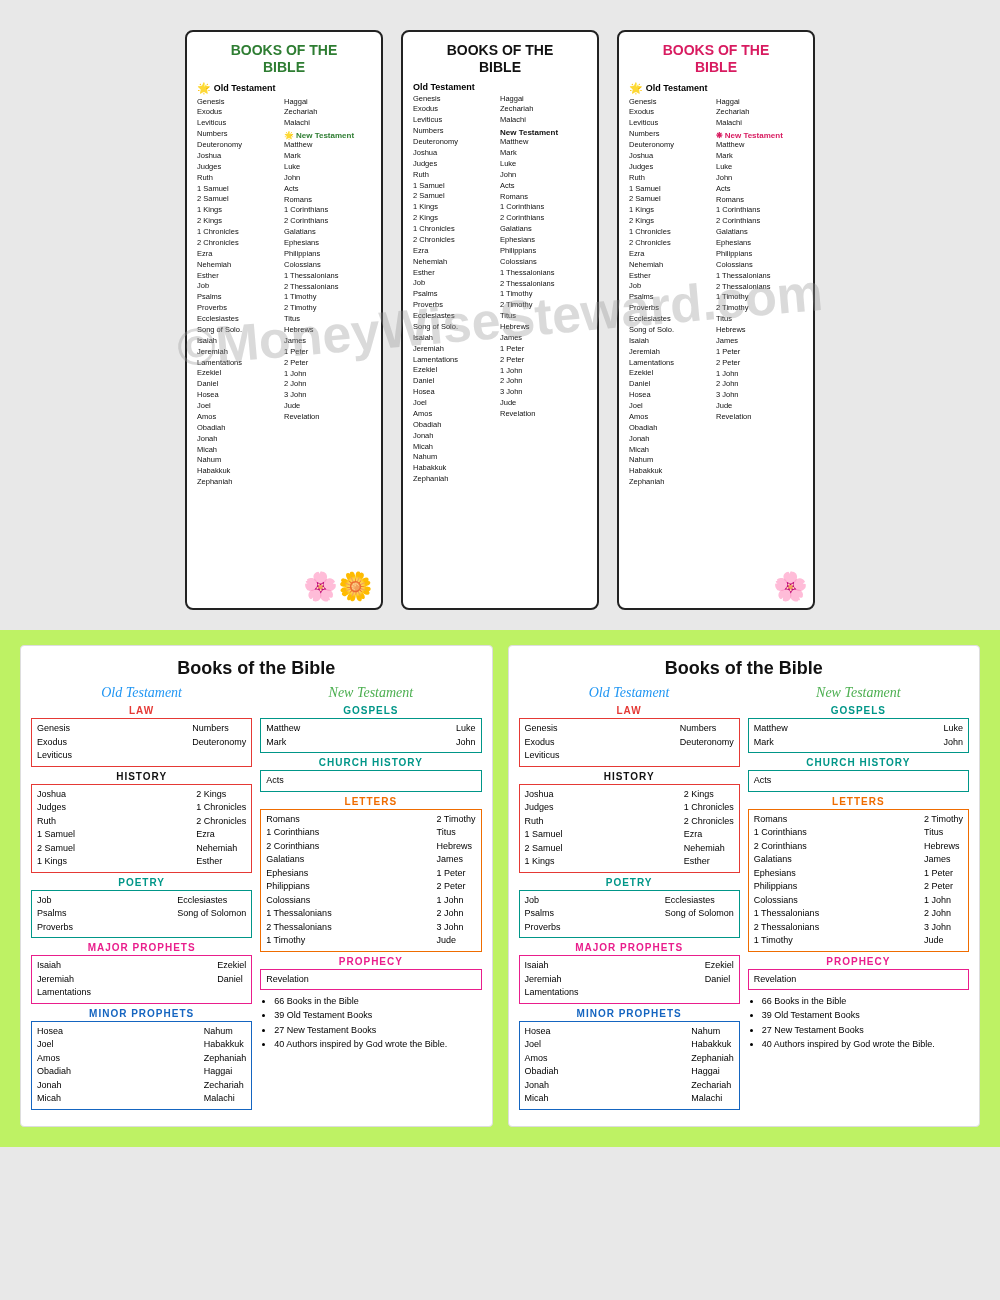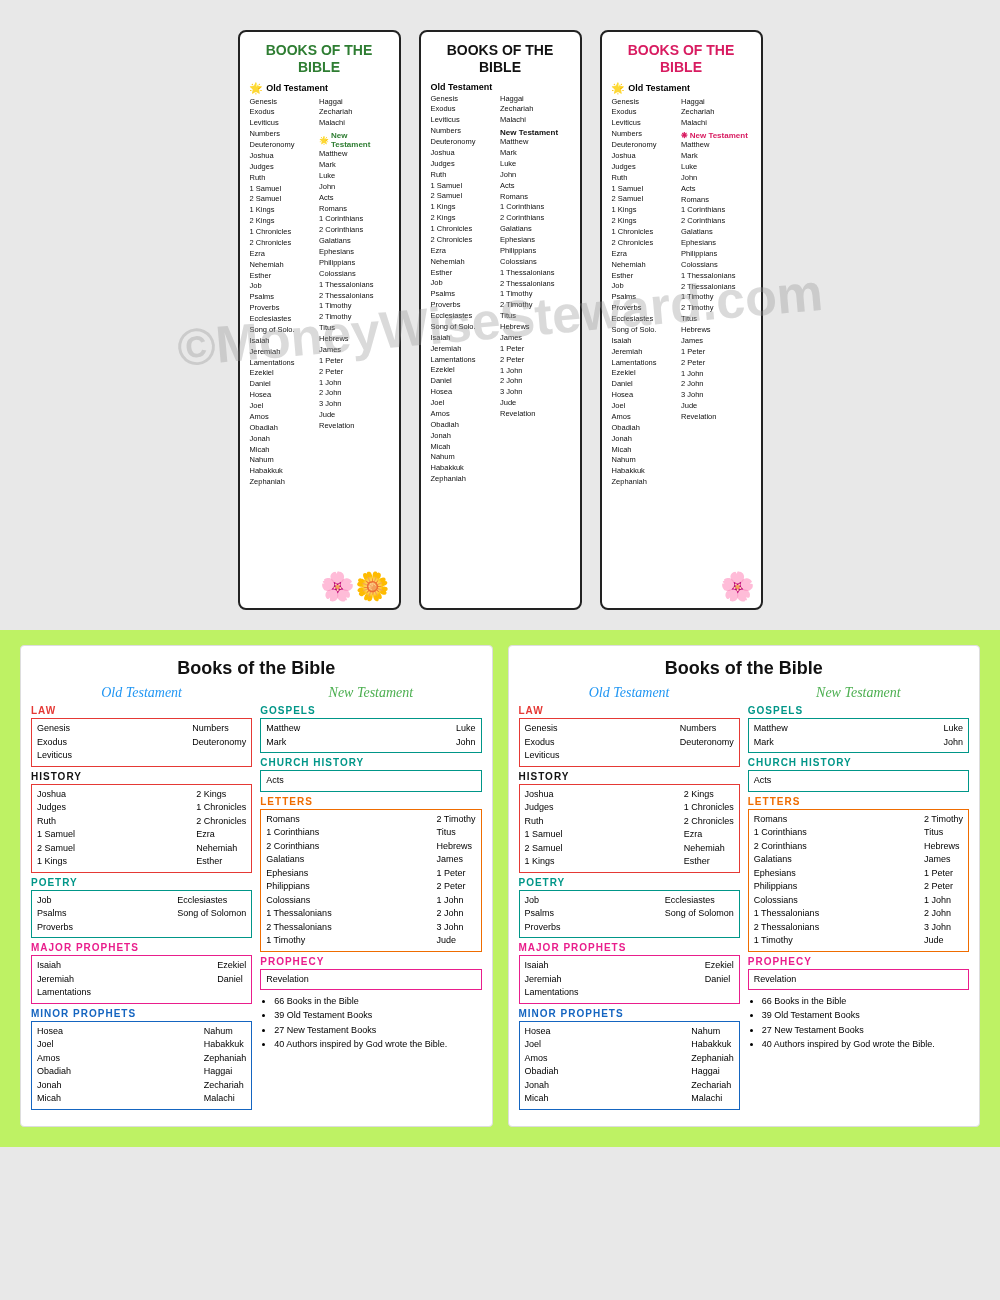--- a/index.html
+++ b/index.html
@@ -15,21 +15,21 @@
     
     .top-section {
       display: flex;
       justify-content: center;
       gap: 18px;
       padding: 30px 30px 20px 30px;
       background: #e8e8e8;
     }
 
     .bookmark {
-      width: 163px;
+      width: 198px;
       min-height: 580px;
       background: white;
       border-radius: 8px;
       border: 2px solid #222;
       padding: 10px 10px 10px 10px;
       position: relative;
       overflow: hidden;
     }
 
     .bookmark-title {
@@ -133,21 +133,21 @@
       text-align: center;
       font-size: 14px;
       font-style: italic;
       margin-bottom: 4px;
     }
 
     .ot-heading { color: #2196f3; }
     .nt-heading { color: #4caf50; }
 
     .category-title {
-      text-align: left;
+      text-align: center;
       font-size: 10px;
       font-weight: bold;
       color: #333;
       letter-spacing: 1px;
       margin: 2px 0 2px 0;
     }
 
     .category-box {
       border: 1.5px solid #999;
       padding: 3px 5px;

